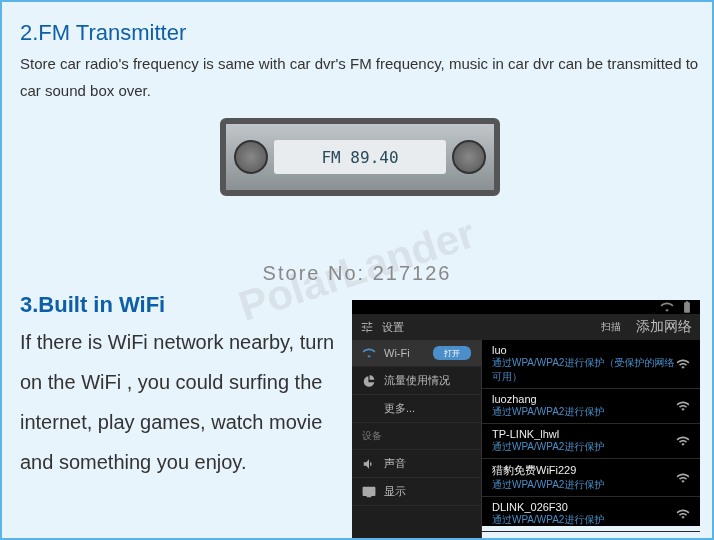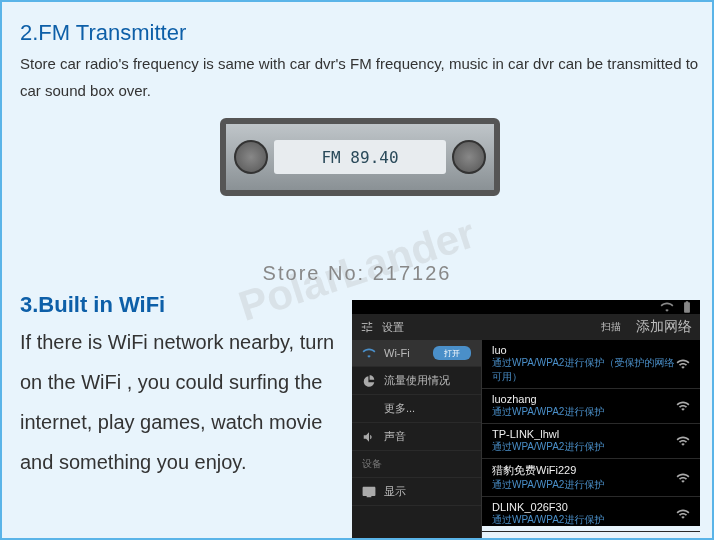--- a/index.html
+++ b/index.html
@@ -101,27 +101,27 @@
         <div class="and-side-item">
           <svg class="ic" viewBox="0 0 24 24" fill="#aaa">
               <path d="M13 2v8h8c0-4.4-3.6-8-8-8zm-2 2C6.5 4.5 3 8.4 3 13c0 5 4 9 9 9 4.6 0 8.5-3.5 9-8h-10V4z"></path>
             </svg>
           <span>流量使用情况</span>
         </div>
         <div class="and-side-item">
           <span style="width:14px"></span>
           <span>更多...</span>
         </div>
+        <div class="and-side-item" style="color:#777;font-size:10px">设备</div>
         <div class="and-side-item">
           <svg class="ic" viewBox="0 0 24 24" fill="#aaa">
               <path d="M3 9v6h4l5 5V4L7 9H3zm13.5 3c0-1.77-1-3.29-2.5-4v8c1.5-.71 2.5-2.23 2.5-4z"></path>
             </svg>
           <span>声音</span>
         </div>
-        <div class="and-side-item" style="color:#777;font-size:10px">设备</div>
         <div class="and-side-item">
           <svg class="ic" viewBox="0 0 24 24" fill="#aaa">
               <path d="M21 3H3c-1.1 0-2 .9-2 2v12c0 1.1.9 2 2 2h5v2h8v-2h5c1.1 0 2-.9 2-2V5c0-1.1-.9-2-2-2z"></path>
             </svg>
           <span>显示</span>
         </div>
       </div>
       <div class="and-list" id="netlist">
           <div class="and-net">
             <div class="and-net-txt">

